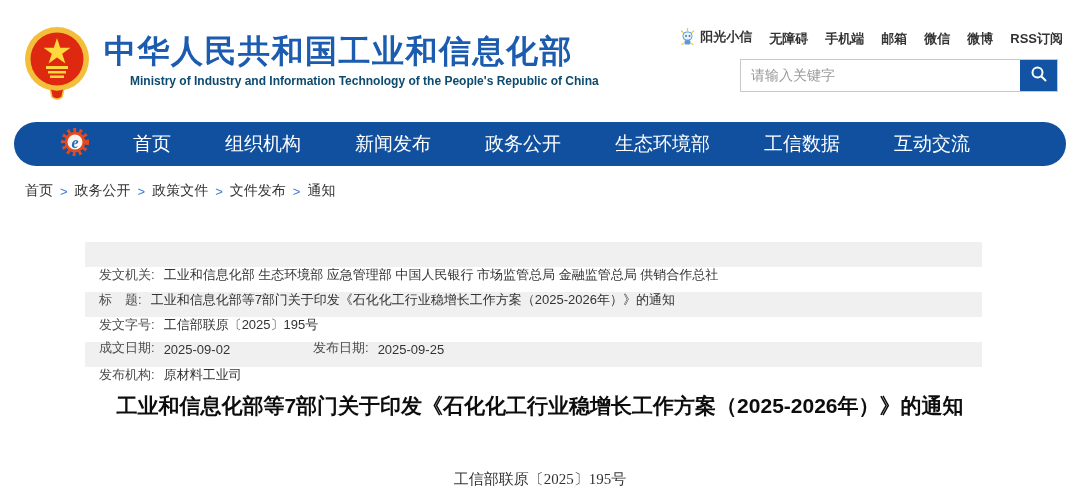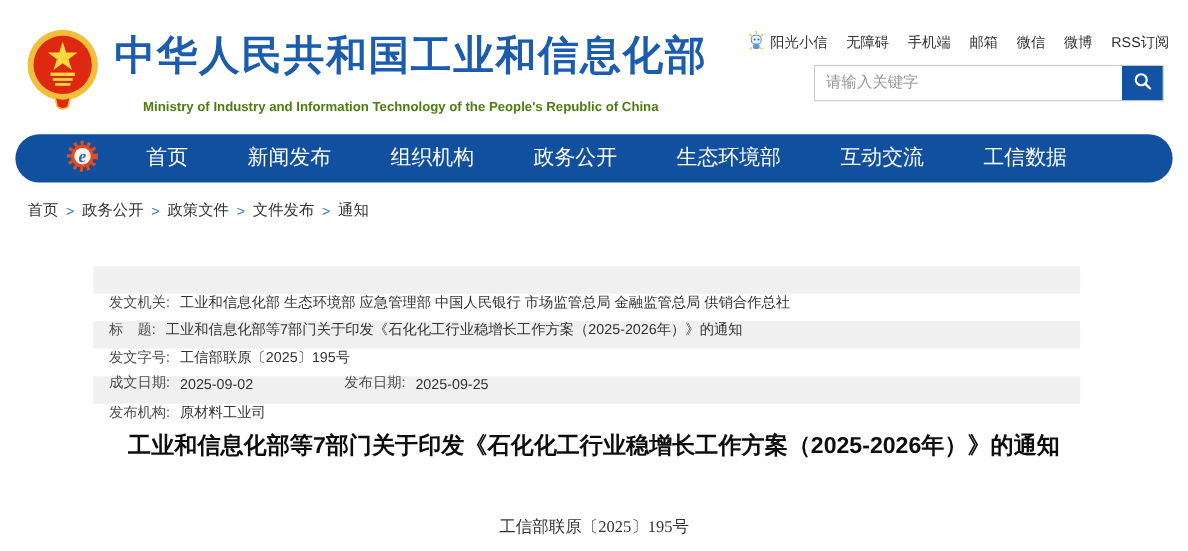--- a/index.html
+++ b/index.html
@@ -5,24 +5,24 @@
   html,body{margin:0;padding:0;}
   body{
     width:1080px;height:501px;position:relative;background:#fff;
     font-family:"Liberation Sans","DejaVu Sans",sans-serif;
     overflow:hidden;color:#333;
   }
   
   .brand{position:absolute;left:24px;top:26px;display:flex;align-items:flex-start;cursor:pointer;}
   .emblem{width:66px;height:74px;flex:none;}
   .brand-text{margin-left:14px;padding-top:8px;}
-  .site-name{font-size:37px;font-weight:bold;color:#1b5cb0;letter-spacing:1.5px;line-height:34px;white-space:nowrap;}
-  .site-name-en{font-size:12px;font-weight:600;color:#4d7c0f;margin-top:22px;white-space:nowrap;padding-left:26px;}
+  .site-name{font-size:32px;font-weight:bold;color:#1b5cb0;letter-spacing:1.5px;line-height:34px;white-space:nowrap;}
+  .site-name-en{font-size:12px;font-weight:600;color:#0c4a6e;margin-top:6px;white-space:nowrap;padding-left:26px;}
   .quick-links{position:absolute;top:28px;right:17px;display:flex;align-items:center;gap:17px;font-size:13px;color:#333;}
-  .quick-link{cursor:pointer;white-space:nowrap;display:flex;align-items:center;gap:4px;}
+  .quick-link{cursor:pointer;white-space:nowrap;display:flex;gap:4px;font-weight:bold;}
   .mascot{width:17px;height:19px;display:inline-block;}
   .search-bar{position:absolute;top:59px;left:740px;width:318px;height:33px;border:1px solid #c9c9c9;display:flex;box-sizing:border-box;background:#fff;}
   .search-input{flex:1;border:none;outline:none;padding:0 10px;font-size:14px;color:#333;font-family:Liberation Mono, monospace;}
   .search-input::placeholder{color:#999;}
   .search-btn{width:37px;height:31px;border:none;background:#1353a3;display:flex;align-items:center;justify-content:center;cursor:pointer;flex:none;}
   
   .nav{position:absolute;top:122px;left:14px;width:1052px;height:44px;background:#11509e;border-radius:22px;display:flex;align-items:center;}
   .nav-logo{width:30px;height:30px;margin-left:46px;flex:none;}
   .nav-items{display:flex;align-items:center;margin-left:16px;}
   .nav-item{color:#fff;font-size:19px;padding:0 27px;line-height:44px;cursor:pointer;white-space:nowrap;}
@@ -106,26 +106,26 @@
   <span>
     <svg class="nav-logo" viewBox="0 0 32 32">
       <circle cx="16" cy="16" r="12.5" fill="none" stroke="#e34a1f" stroke-width="5" stroke-dasharray="3 3.3"></circle>
       <circle cx="16" cy="16" r="11" fill="#e34a1f"></circle>
       <circle cx="16" cy="16" r="8" fill="#fdf4ee"></circle>
       <text x="16" y="22" text-anchor="middle" font-size="17" font-style="italic" font-weight="bold" fill="#1f6cc0" font-family="serif">e</text>
     </svg>
   </span>
   <div class="nav-items">
     <span class="nav-item">首页</span>
+    <span class="nav-item">组织机构</span>
     <span class="nav-item">新闻发布</span>
-    <span class="nav-item">组织机构</span>
     <span class="nav-item">政务公开</span>
     <span class="nav-item">生态环境部</span>
+    <span class="nav-item">工信数据</span>
     <span class="nav-item">互动交流</span>
-    <span class="nav-item">工信数据</span>
   </div>
 </div>
 
 <div class="breadcrumb">
   <span class="crumb">首页</span>
   <span class="crumb-sep">&gt;</span>
   <span class="crumb">政务公开</span>
   <span class="crumb-sep">&gt;</span>
   <span class="crumb">政策文件</span>
   <span class="crumb-sep">&gt;</span>

